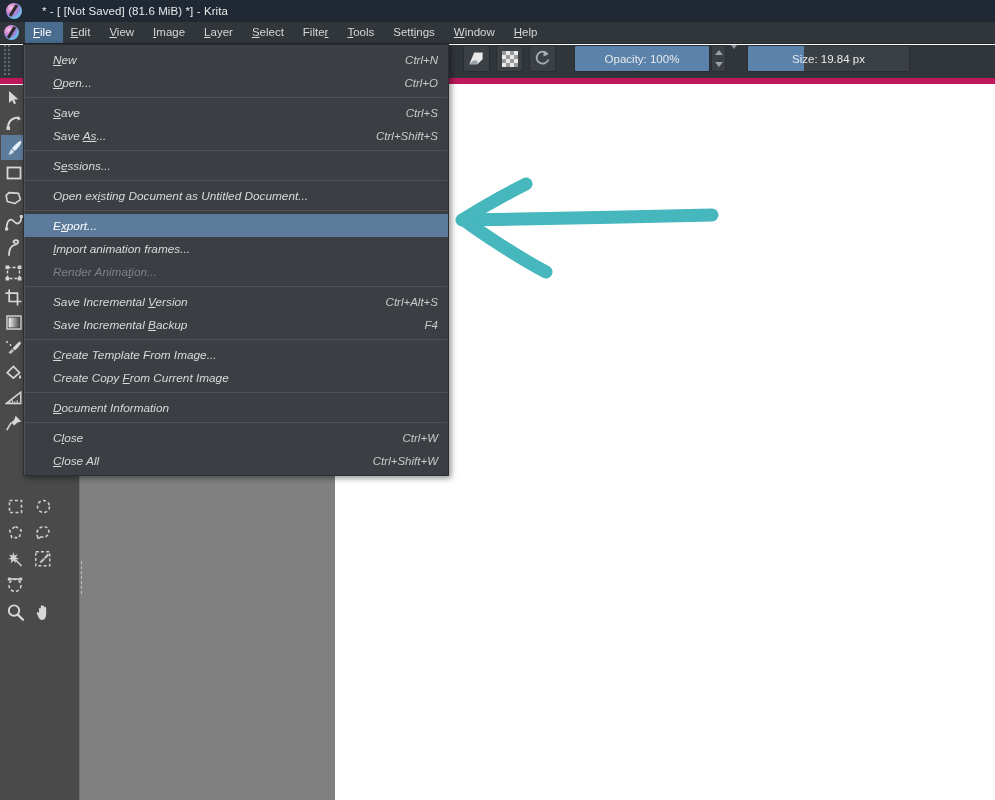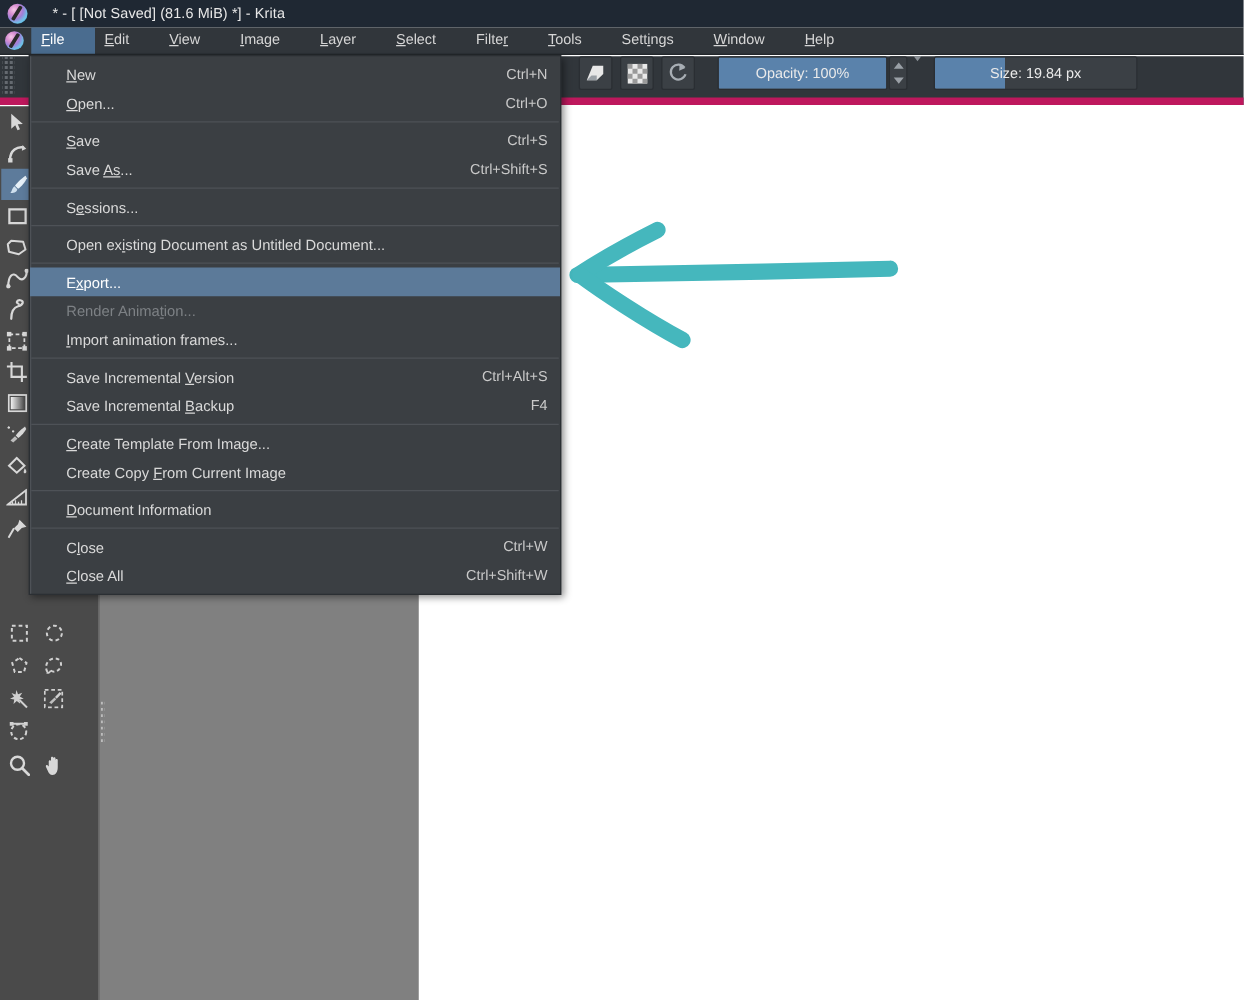--- a/index.html
+++ b/index.html
@@ -37,21 +37,21 @@
 
   
   .menubar {
     position: absolute; left: 0; top: 22px; width: 995px; height: 22px;
     background: #31363b;
     display: flex; align-items: center;
     border-bottom: 1px solid #23272b;
   }
   .menubar .krita-logo { width: 15px; height: 15px; margin-left: 4px; margin-right: 6px; }
   .menu-item {
-    color: #d6d6d6; font-size: 11.5px; padding: 3px 24px 4px 8px;
+    color: #d6d6d6; font-size: 11.5px; padding: 3px 11px 4px 8px;
     white-space: nowrap; cursor: default; line-height: 14px; text-align: center;
   }
   .menu-item.active { background: #4a6c8f; color: #ffffff; }
   .acc { text-decoration: underline; text-underline-offset: 1px; }
 
   
   .toolbar {
     position: absolute; left: 0; top: 45px; width: 995px; height: 39px;
     background: #31363b;
     display: flex; align-items: flex-start;
@@ -172,20 +172,21 @@
 
   
   .popup {
     position: absolute; left: 23px; top: 44px;
     width: 426px;
     background: #3b3f43;
     border: 1px solid #2b2f33;
     padding: 3px 0;
     box-shadow: 2px 2px 6px rgba(0,0,0,.45);
     z-index: 50;
+    font-style: italic;
   }
   .mrow {
     height: 23px; display: flex; align-items: center;
     padding: 0 10px 0 29px; position: relative;
     color: #d9d9d9; font-size: 11.8px; white-space: nowrap;
   }
   .mrow.highlight { background: #5c7a99; color: #ffffff; align-items: center; }
   .mrow.disabled { color: #7d8185; }
   .mrow .label { flex: 1 1 auto; }
   .mrow .short { color: #c9c9c9; font-size: 11.5px; padding-left: 20px; }
@@ -482,28 +483,28 @@
       <span class="label">Open ex<span class="acc">i</span>sting Document as Untitled Document...</span>
       <span class="short"></span>
     </div>
 
     <div class="msep"></div>
 
     <div class="mrow highlight">
       <span class="label">E<span class="acc">x</span>port...</span>
       <span class="short"></span>
     </div>
+    <div class="mrow">
+      <span class="label"><span class="acc">I</span>mport animation frames...</span>
+      <span class="short"></span>
+    </div>
     <div class="mrow disabled">
       <span class="label">Render Anima<span class="acc">t</span>ion...</span>
       <span class="short"></span>
     </div>
-    <div class="mrow">
-      <span class="label"><span class="acc">I</span>mport animation frames...</span>
-      <span class="short"></span>
-    </div>
 
     <div class="msep"></div>
 
     <div class="mrow">
       <span class="label">Save Incremental <span class="acc">V</span>ersion</span>
       <span class="short">Ctrl+Alt+S</span>
     </div>
     <div class="mrow">
       <span class="label">Save Incremental <span class="acc">B</span>ackup</span>
       <span class="short">F4</span>

